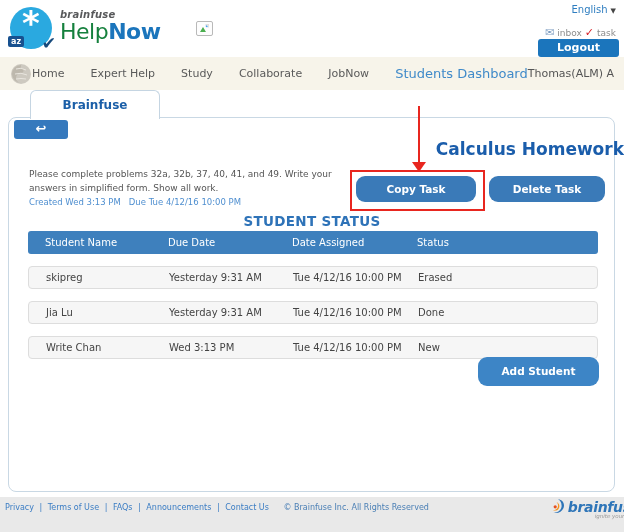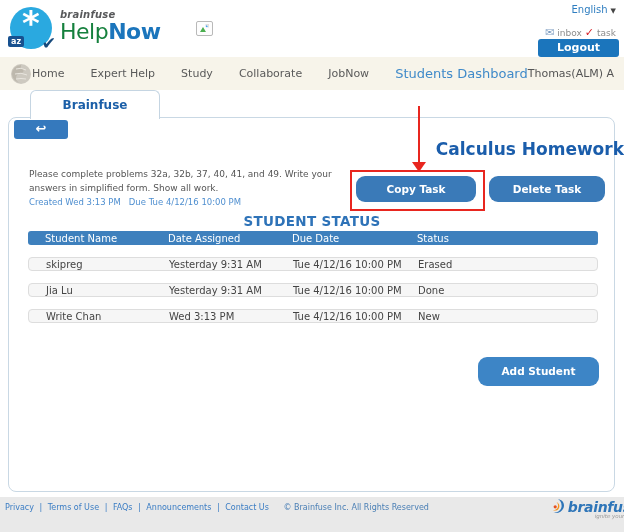--- a/index.html
+++ b/index.html
@@ -63,21 +63,21 @@
   .ann-line{position:absolute;left:418px;top:106px;width:2px;height:57px;background:#e8261f;z-index:5;}
   .ann-head{position:absolute;left:412px;top:162px;width:0;height:0;border-left:7px solid transparent;
             border-right:7px solid transparent;border-top:10px solid #e8261f;z-index:5;}
   .ann-rect{position:absolute;left:350px;top:170px;width:131px;height:37px;border:2px solid #e8261f;z-index:4;}
 
   .section-title{position:absolute;left:0;top:213px;width:624px;text-align:center;
                  font-size:13.5px;font-weight:bold;color:#2e73b8;letter-spacing:.3px;z-index:3;}
 
   
   .stable{position:absolute;left:28px;top:231px;width:570px;z-index:3;}
-  .trow{display:grid;grid-template-columns:123px 124px 125px 1fr;align-items:center;height:14px;}
+  .trow{display:grid;grid-template-columns:123px 124px 125px 1fr;align-items:center;height:23px;}
   .trow > div{padding-left:17px;overflow:hidden;white-space:nowrap;}
   .thead{background:#3e80bd;color:#fff;font-size:10px;border-radius:3px;}
   .tdata{background:#f6f6f6;border:1px solid #dddddd;border-radius:4px;color:#444;font-size:10px;
          margin-top:12px;box-sizing:border-box;cursor:pointer;}
 
   
   .footer{position:absolute;left:0;top:497px;width:624px;height:35px;background:#e9e9e9;padding-left:24px;}
   .foot-links{position:absolute;left:5px;top:6px;font-size:8px;color:#3b7dc4;}
   .foot-links .sep{color:#3b7dc4;margin:0 3px;}
   .foot-link{cursor:pointer;}
@@ -162,22 +162,22 @@
 
   <div class="ann-line"></div>
   <div class="ann-head"></div>
   <div class="ann-rect"></div>
 
   <div class="section-title">STUDENT STATUS</div>
 
   <div class="stable">
     <div class="trow thead">
       <div>Student Name</div>
+      <div>Due Date</div>
       <div>Date Assigned</div>
-      <div>Due Date</div>
       <div>Status</div>
     </div>
     <div class="trow tdata">
       <div>skipreg</div>
       <div>Yesterday 9:31 AM</div>
       <div>Tue 4/12/16 10:00 PM</div>
       <div>Erased</div>
     </div>
     <div class="trow tdata">
       <div>Jia Lu</div>

